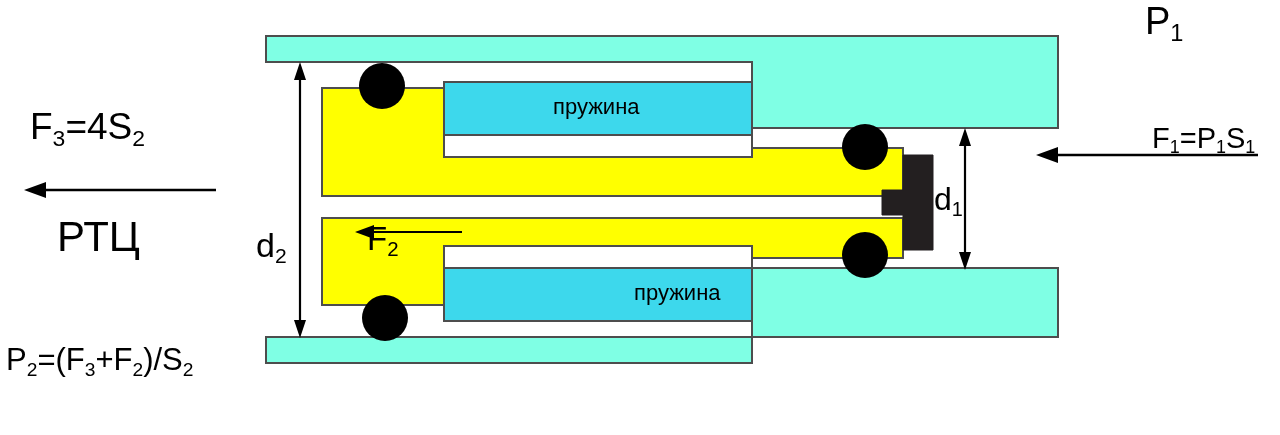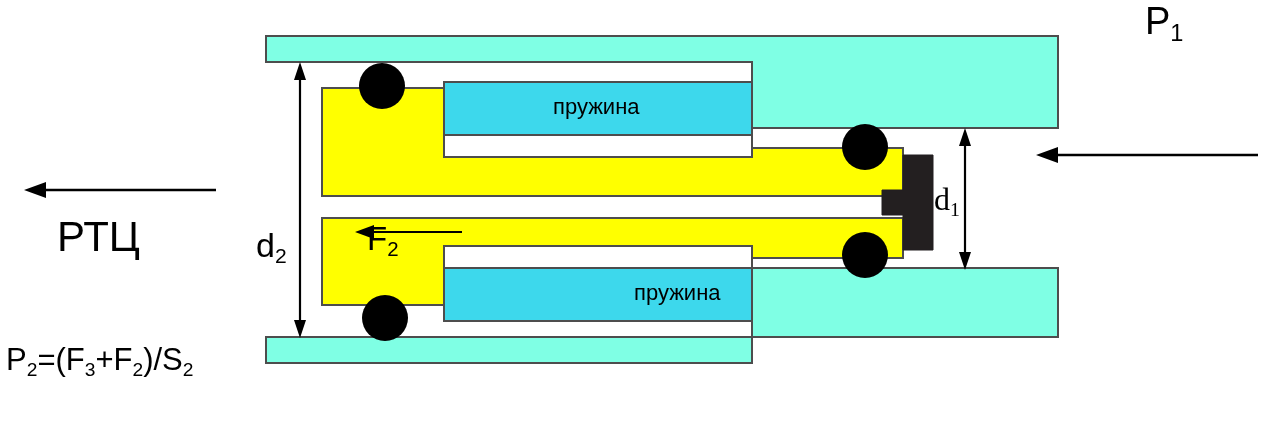--- a/index.html
+++ b/index.html
@@ -76,35 +76,41 @@
       <line x1="462" y1="232" x2="366" y2="232" stroke="#000" stroke-width="2.2"></line>
       <polygon points="355,232 374,225 374,239" fill="#000"></polygon>
     </g>
 
   </svg>
 
   <div class="lbl" style="left:1145px;top:2px;font-size:38px;">
     <span>P</span><span class="sub">1</span>
   </div>
 
+  <div class="lbl" style="left:30px;top:108px;font-size:37px;">
+    <span>F</span><span class="sub">3</span><span>=4S</span><span class="sub">2</span>
+  </div>
 
+  <div class="lbl" style="left:1152px;top:124px;font-size:29px;">
+    <span>F<span class="sub">1</span>=P<span class="sub">1</span>S<span class="sub">1</span></span>
+  </div>
 
   <div class="lbl" style="left:57px;top:216px;font-size:42px;">РТЦ</div>
 
 
 
   <div class="lbl" style="left:6px;top:344px;font-size:31px;">
     <span>P<span class="sub">2</span>=(F<span class="sub">3</span>+F<span class="sub">2</span>)/S<span class="sub">2</span></span>
   </div>
 
   <div class="lbl" style="left:256px;top:197px;font-size:34px;margin-top:31px;">
     <span>d</span><span class="sub">2</span>
   </div>
 
-  <div class="lbl" style="left:934px;top:183px;font-size:32px;font-family:Liberation Serif, serif;">
+  <div class="lbl" style="left:934px;top:183px;font-size:32px;">
     <span>d</span><span class="sub">1</span>
   </div>
 
   <div class="lbl" style="left:553px;top:96px;font-size:22px;">пружина</div>
   <div class="lbl" style="left:634px;top:282px;font-size:22px;">пружина</div>
 
   <div class="lbl" style="left:367px;top:222px;font-size:33px;">
     <span>F</span><span class="sub">2</span>
   </div>
 

